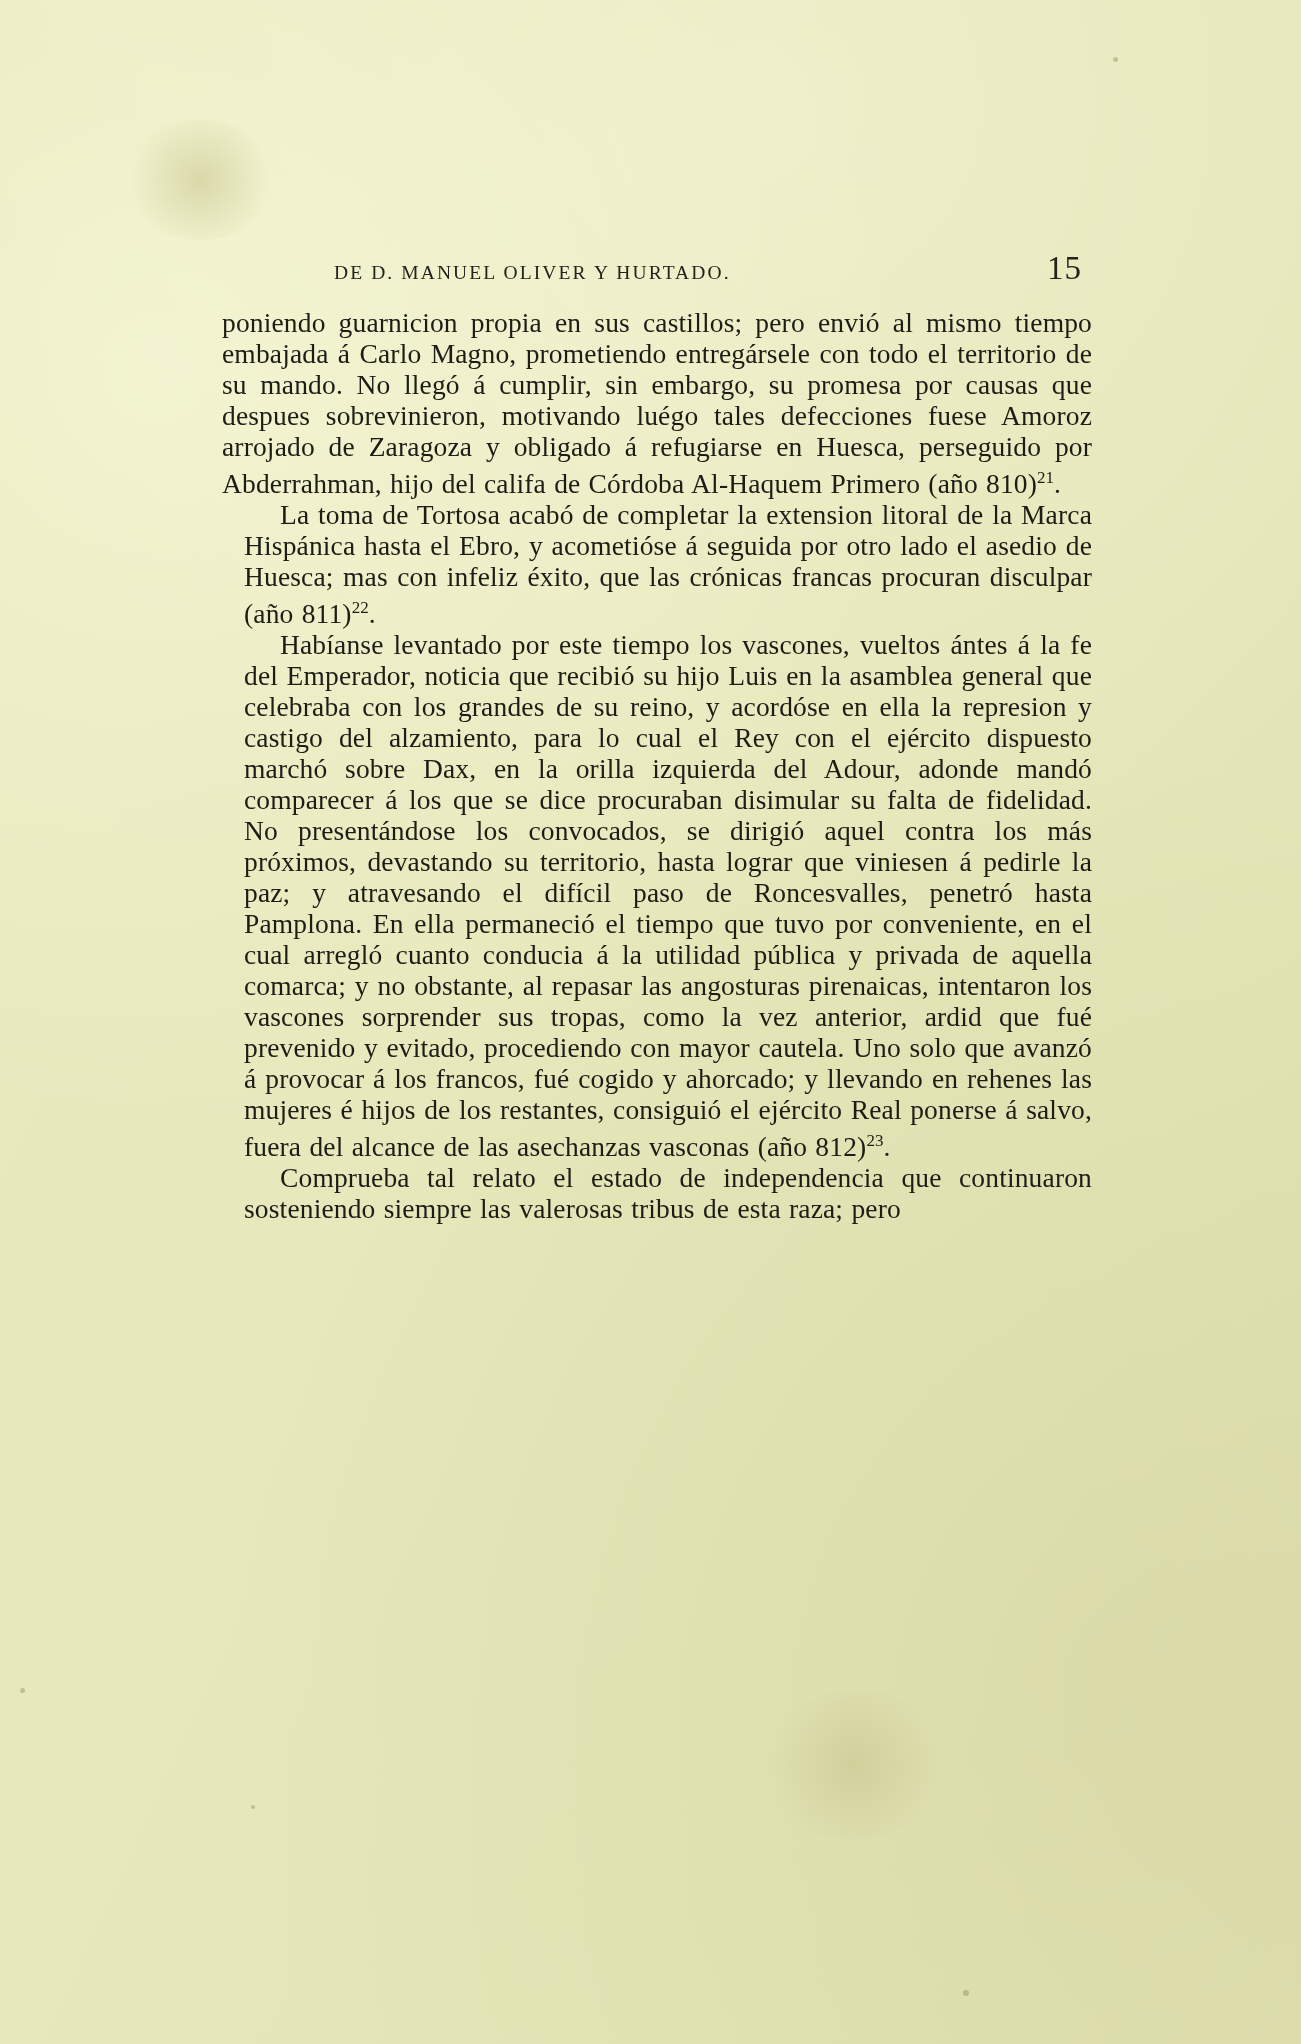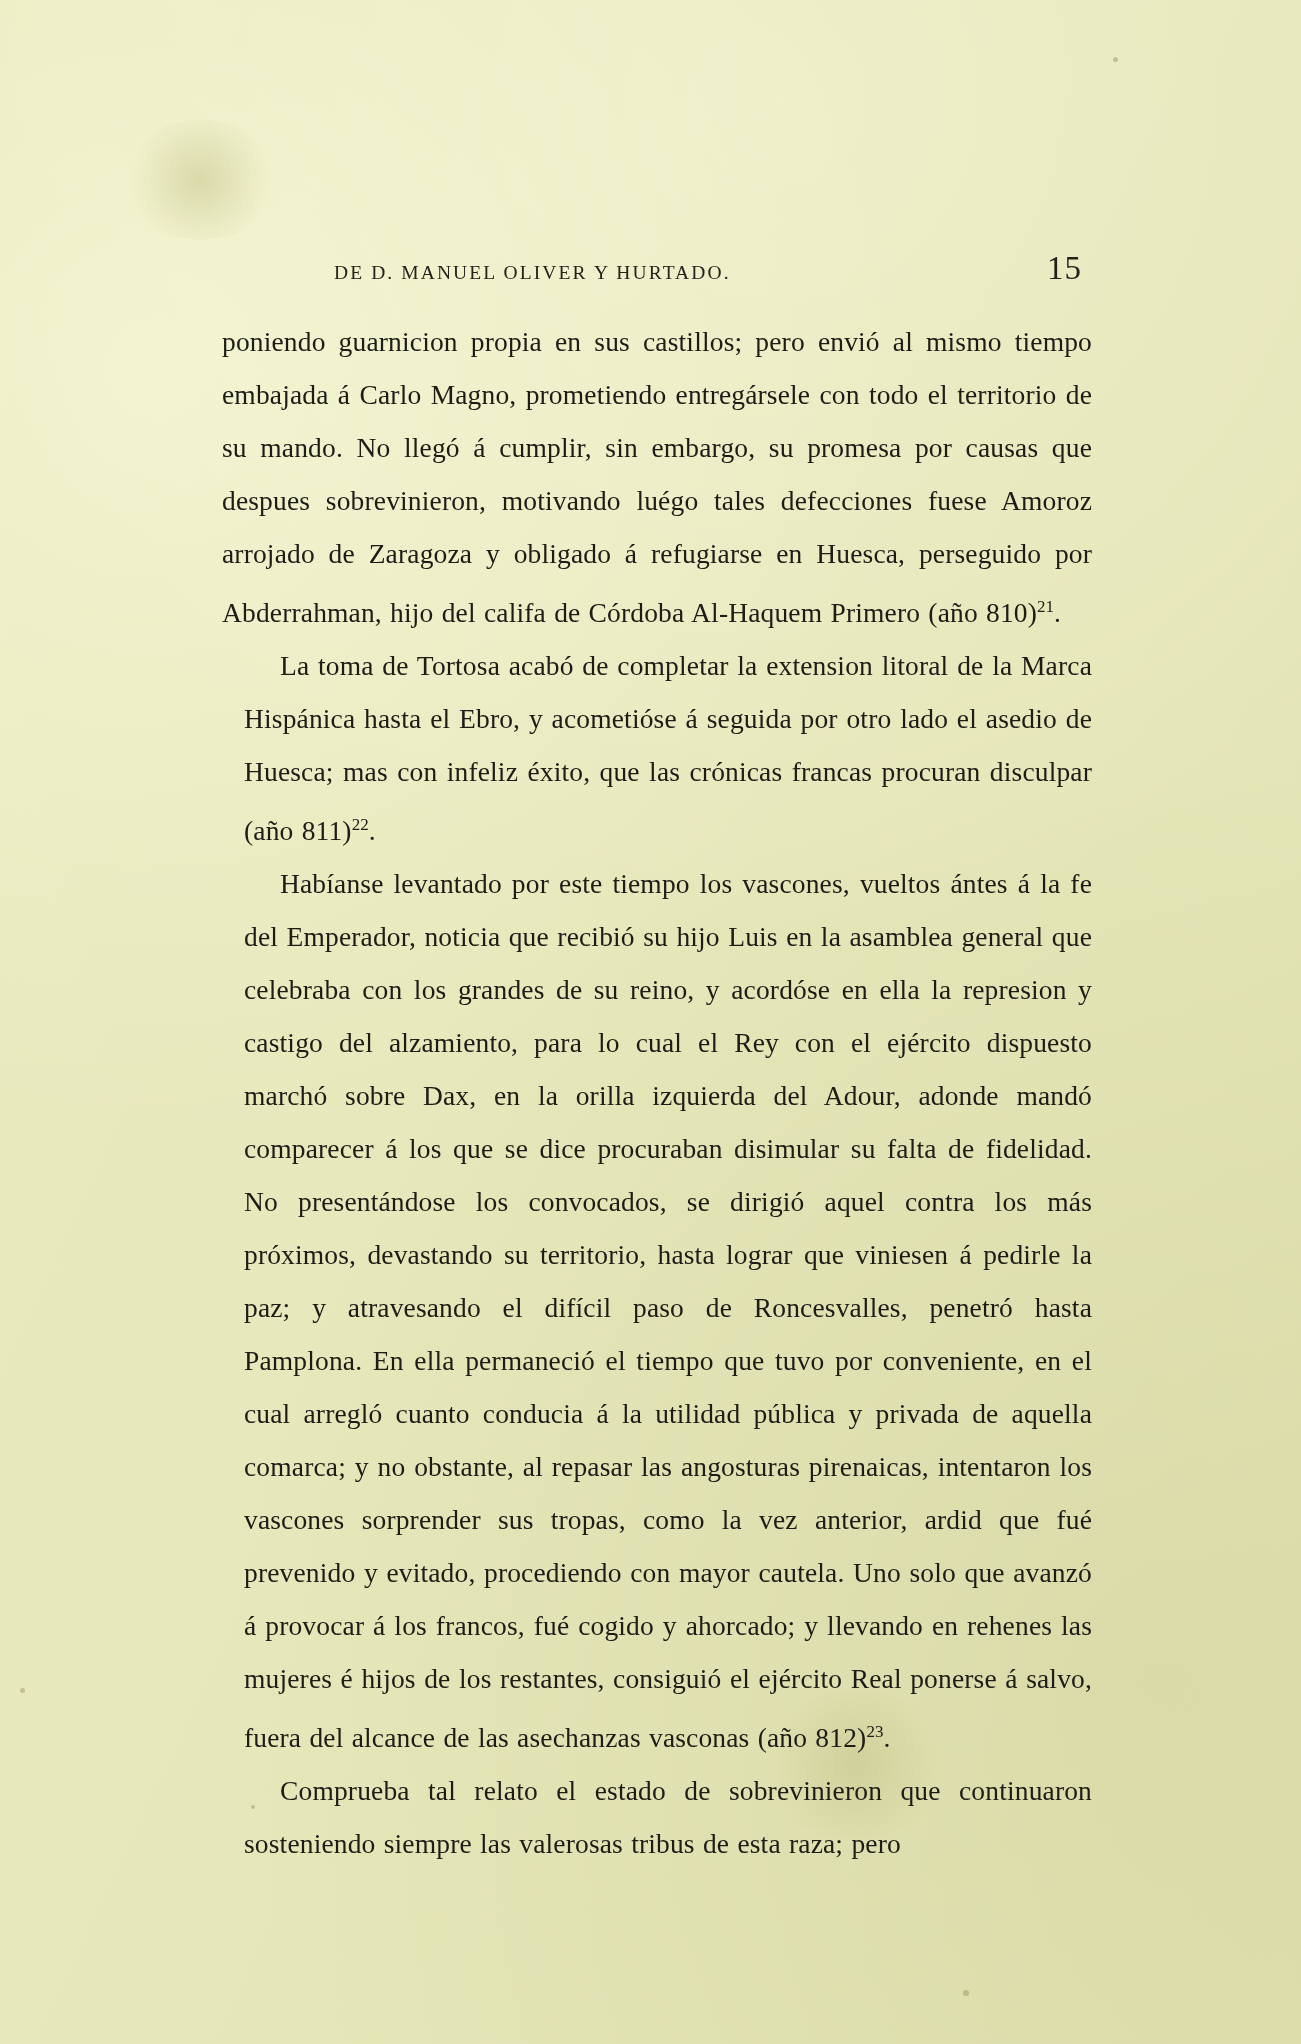--- a/index.html
+++ b/index.html
@@ -34,39 +34,39 @@
   .content {
     position: absolute;
     left: 222px;
     top: 250px;
     width: 870px;
   }
   .runhead {
     display: flex;
     align-items: baseline;
     justify-content: space-between;
-    margin: 0 0 28px 0;
+    margin: 0 0 20px 0;
     padding: 0 10px 0 112px;
   }
   .runhead-title {
     font-size: 19.5px;
     letter-spacing: 2.1px;
     font-variant: small-caps;
     text-transform: uppercase;
     color: #23231c;
   }
   .folio {
     font-size: 33px;
     letter-spacing: 1px;
     color: #23231c;
   }
   p {
     margin: 0;
     font-size: 27.5px;
-    line-height: 53px;
+    line-height: 31px;
     text-align: justify;
     text-justify: inter-word;
     letter-spacing: 0.15px;
     word-spacing: 1.2px;
     color: #1d1d16;
   }
   p.indent {
     text-indent: 36px;
     margin-left: 22px;
   }
@@ -113,17 +113,17 @@
 
     <p class="indent">
       <span>La toma de Tortosa acabó de completar la extension litoral de la Marca Hispánica hasta el Ebro, y acometióse á seguida por otro lado el asedio de Huesca; mas con infeliz éxito, que las crónicas francas procuran disculpar (año 811)</span><sup>22</sup><span>.</span>
     </p>
 
     <p class="indent">
       <span>Habíanse levantado por este tiempo los vascones, vueltos ántes á la fe del Emperador, noticia que recibió su hijo Luis en la asamblea general que celebraba con los grandes de su reino, y acordóse en ella la represion y castigo del alzamiento, para lo cual el Rey con el ejército dispuesto marchó sobre Dax, en la orilla izquierda del Adour, adonde mandó comparecer á los que se dice procuraban disimular su falta de fidelidad. No presentándose los convocados, se dirigió aquel contra los más próximos, devastando su territorio, hasta lograr que viniesen á pedirle la paz; y atravesando el difícil paso de Roncesvalles, penetró hasta Pamplona. En ella permaneció el tiempo que tuvo por conveniente, en el cual arregló cuanto conducia á la utilidad pública y privada de aquella comarca; y no obstante, al repasar las angosturas pirenaicas, intentaron los vascones sorprender sus tropas, como la vez anterior, ardid que fué prevenido y evitado, procediendo con mayor cautela. Uno solo que avanzó á provocar á los francos, fué cogido y ahorcado; y llevando en rehenes las mujeres é hijos de los restantes, consiguió el ejército Real ponerse á salvo, fuera del alcance de las asechanzas vasconas (año 812)</span><sup>23</sup><span>.</span>
     </p>
 
     <p class="indent">
-      <span>Comprueba tal relato el estado de sobrevinieron que continuaron sosteniendo siempre las valerosas tribus de esta raza; pero</span>
+      <span>Comprueba tal relato el estado de independencia que continuaron sosteniendo siempre las valerosas tribus de esta raza; pero</span>
     </p>
 
   </div>
 </div>
 
 </body></html>

